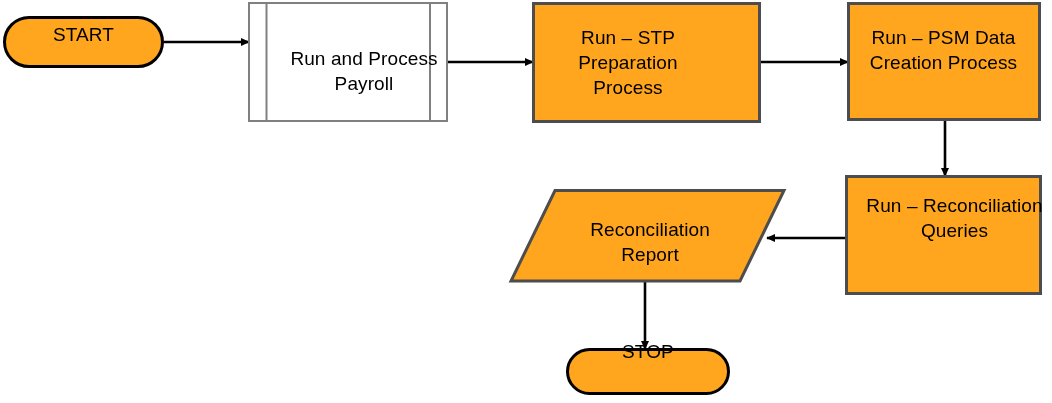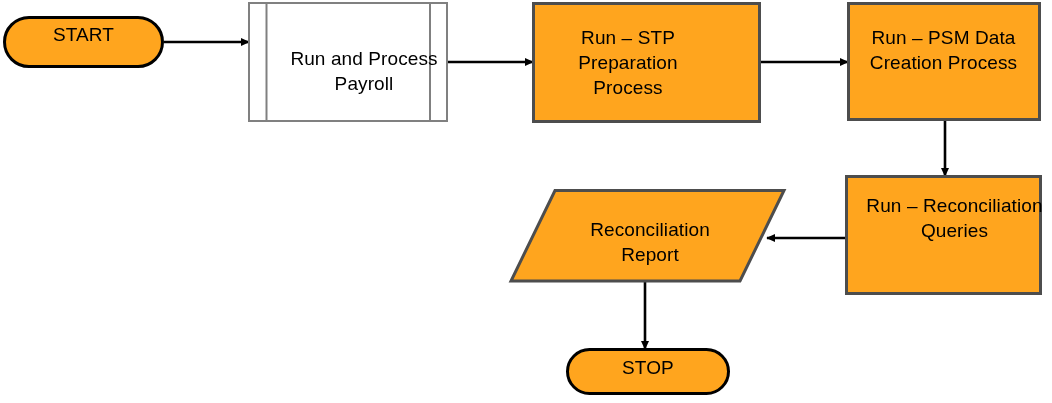--- a/index.html
+++ b/index.html
@@ -35,21 +35,21 @@
     letter-spacing: 0.1px;
     pointer-events: none;
     white-space: pre-line;
   }
   .lbl-start   { left: 3px;   top: 16px;  width: 161px; height: 36px; }
   .lbl-payroll { left: 266px; top: 11px;   width: 196px; height: 120px; }
   .lbl-stp     { left: 532px; top: 2px;   width: 192px; height: 120px; }
   .lbl-psm     { left: 847px; top: 2px;   width: 193px; height: 96px; }
   .lbl-recq    { left: 845px; top: 158px; width: 197px; height: 120px; margin-left: 11px; }
   .lbl-report  { left: 530px; top: 189px; width: 240px; height: 106px; }
-  .lbl-stop    { left: 566px; top: 344px; width: 164px; height: 47px; }
+  .lbl-stop    { left: 566px; top: 328px; width: 164px; height: 47px; }
 </style>
 </head>
 <body>
 
 <div id="canvas">
 
   <svg class="layer" viewBox="0 0 1052 403">
     <defs>
       <marker id="arrowhead" markerWidth="9" markerHeight="9" refX="8.2" refY="4.5" orient="auto" markerUnits="userSpaceOnUse">
         <path d="M0,0.4 L9,4.5 L0,8.6 z" fill="#000000"></path>

